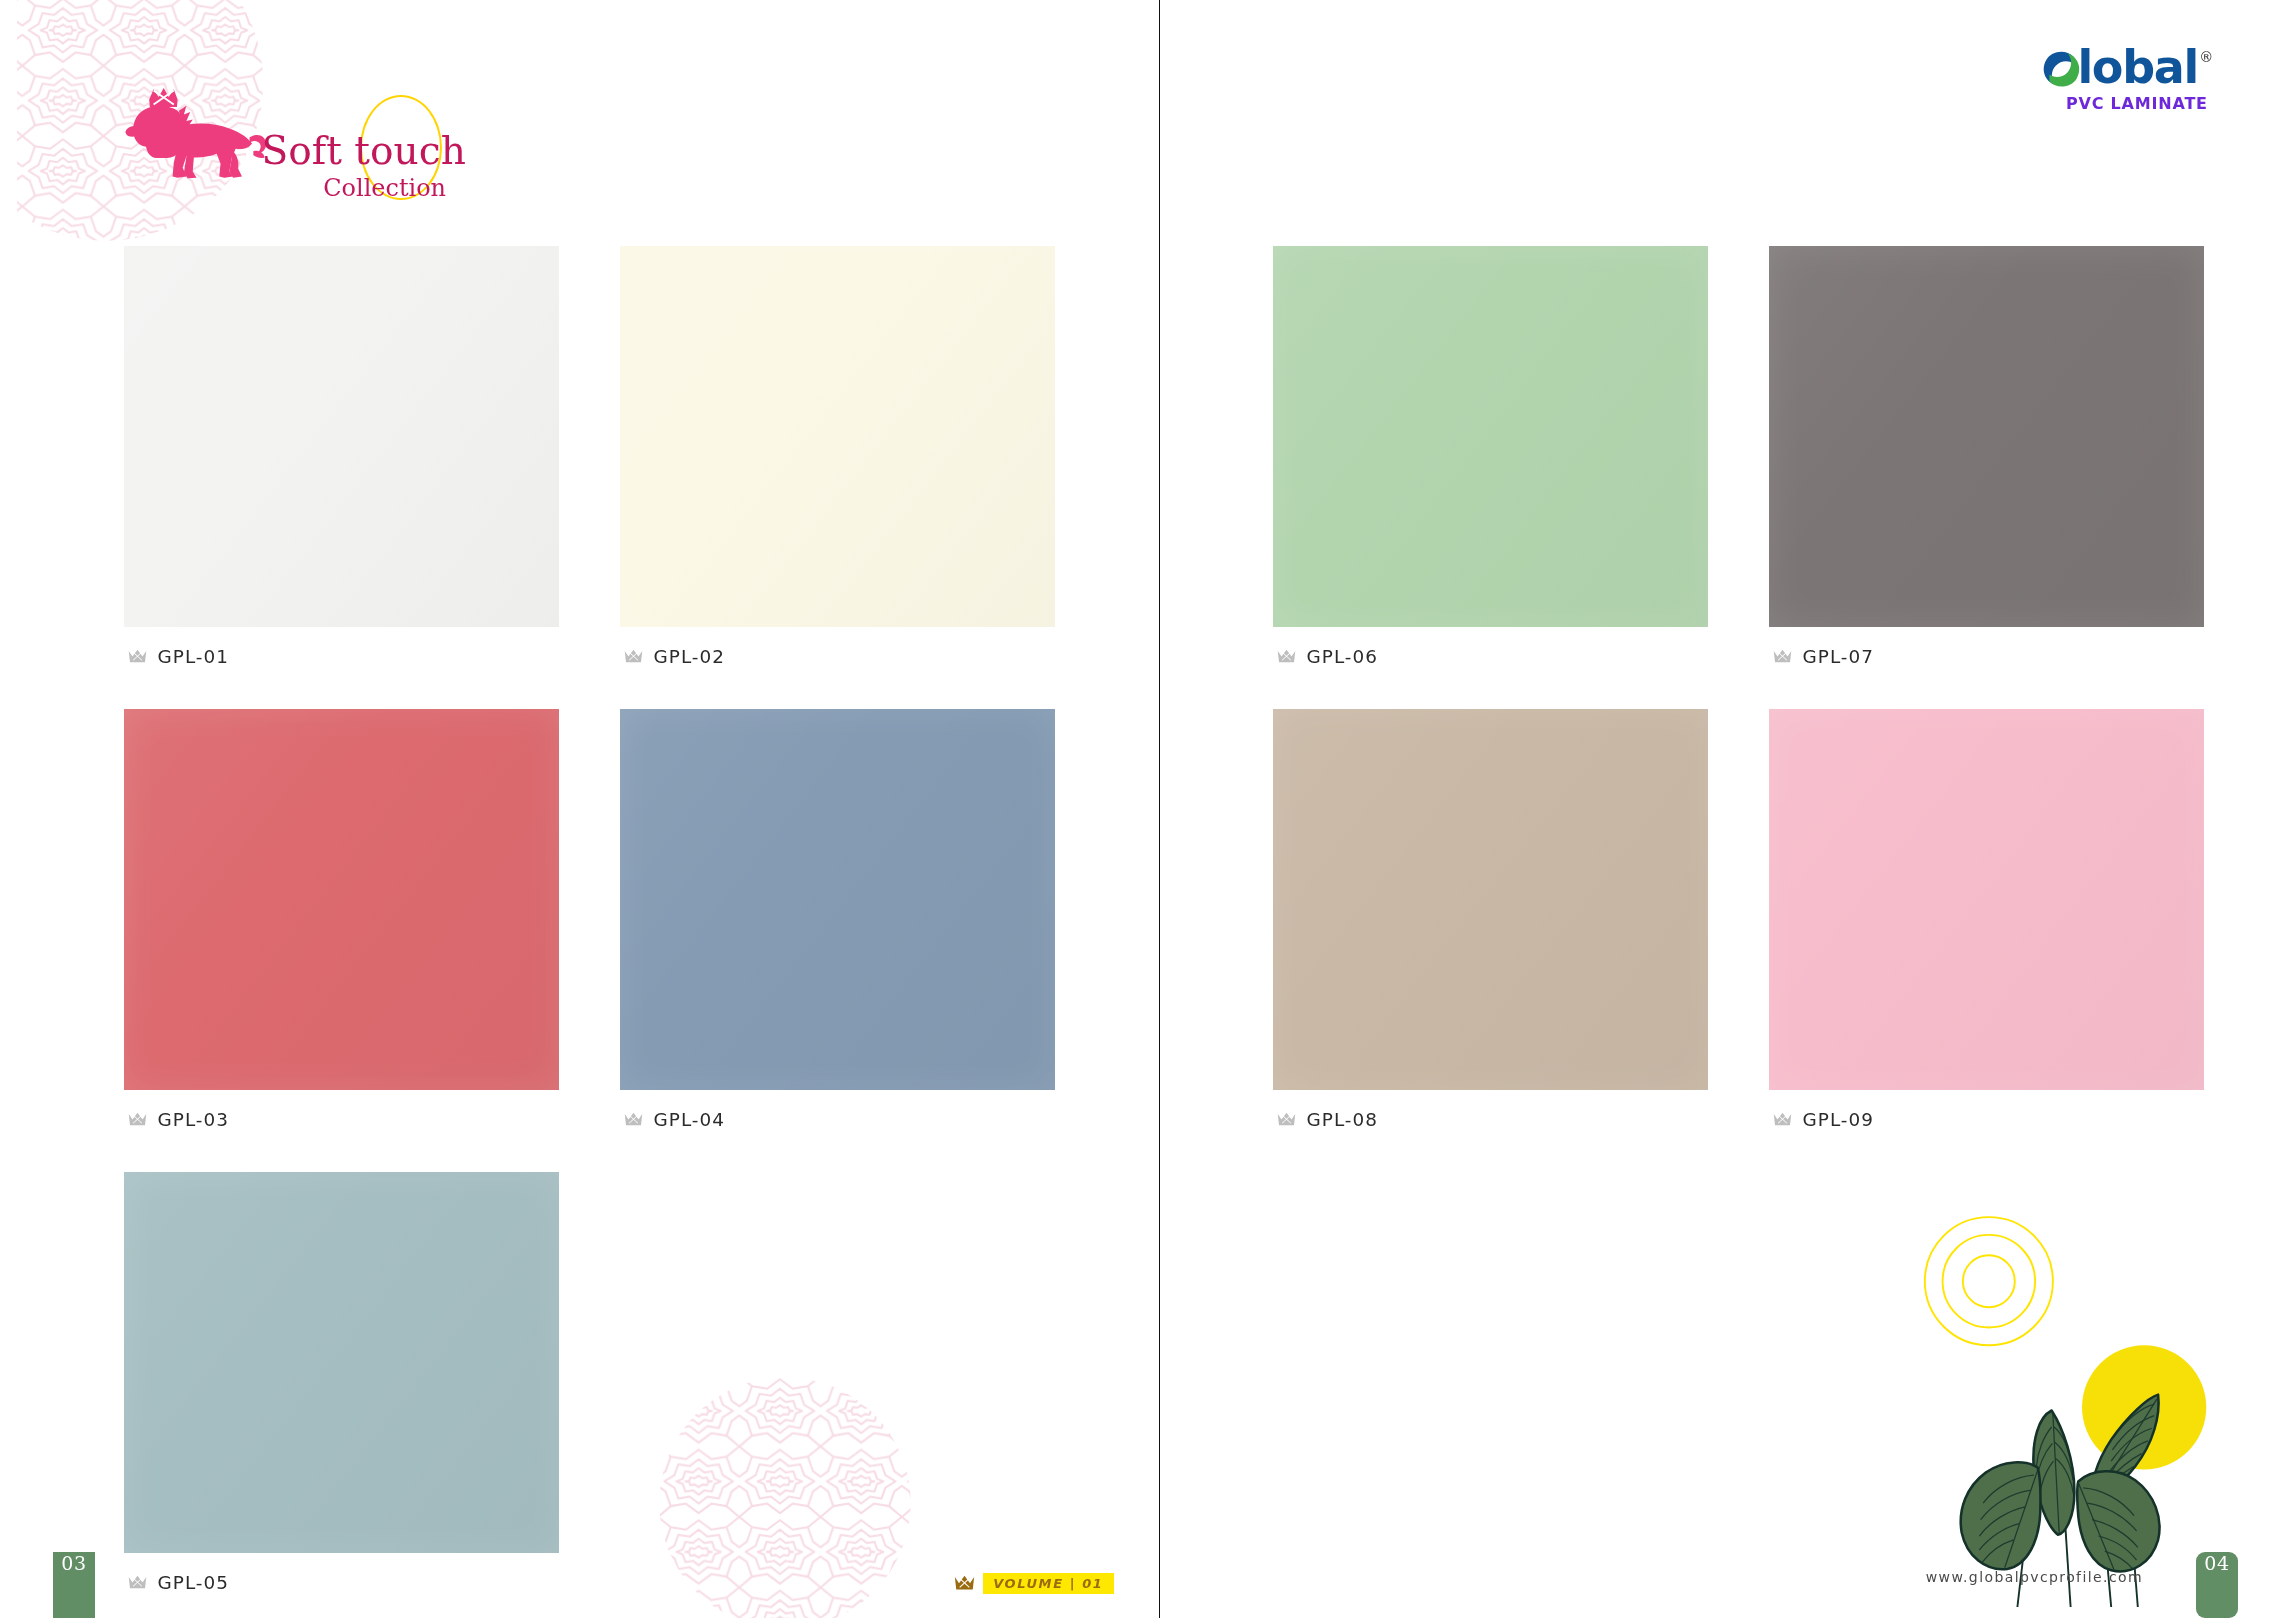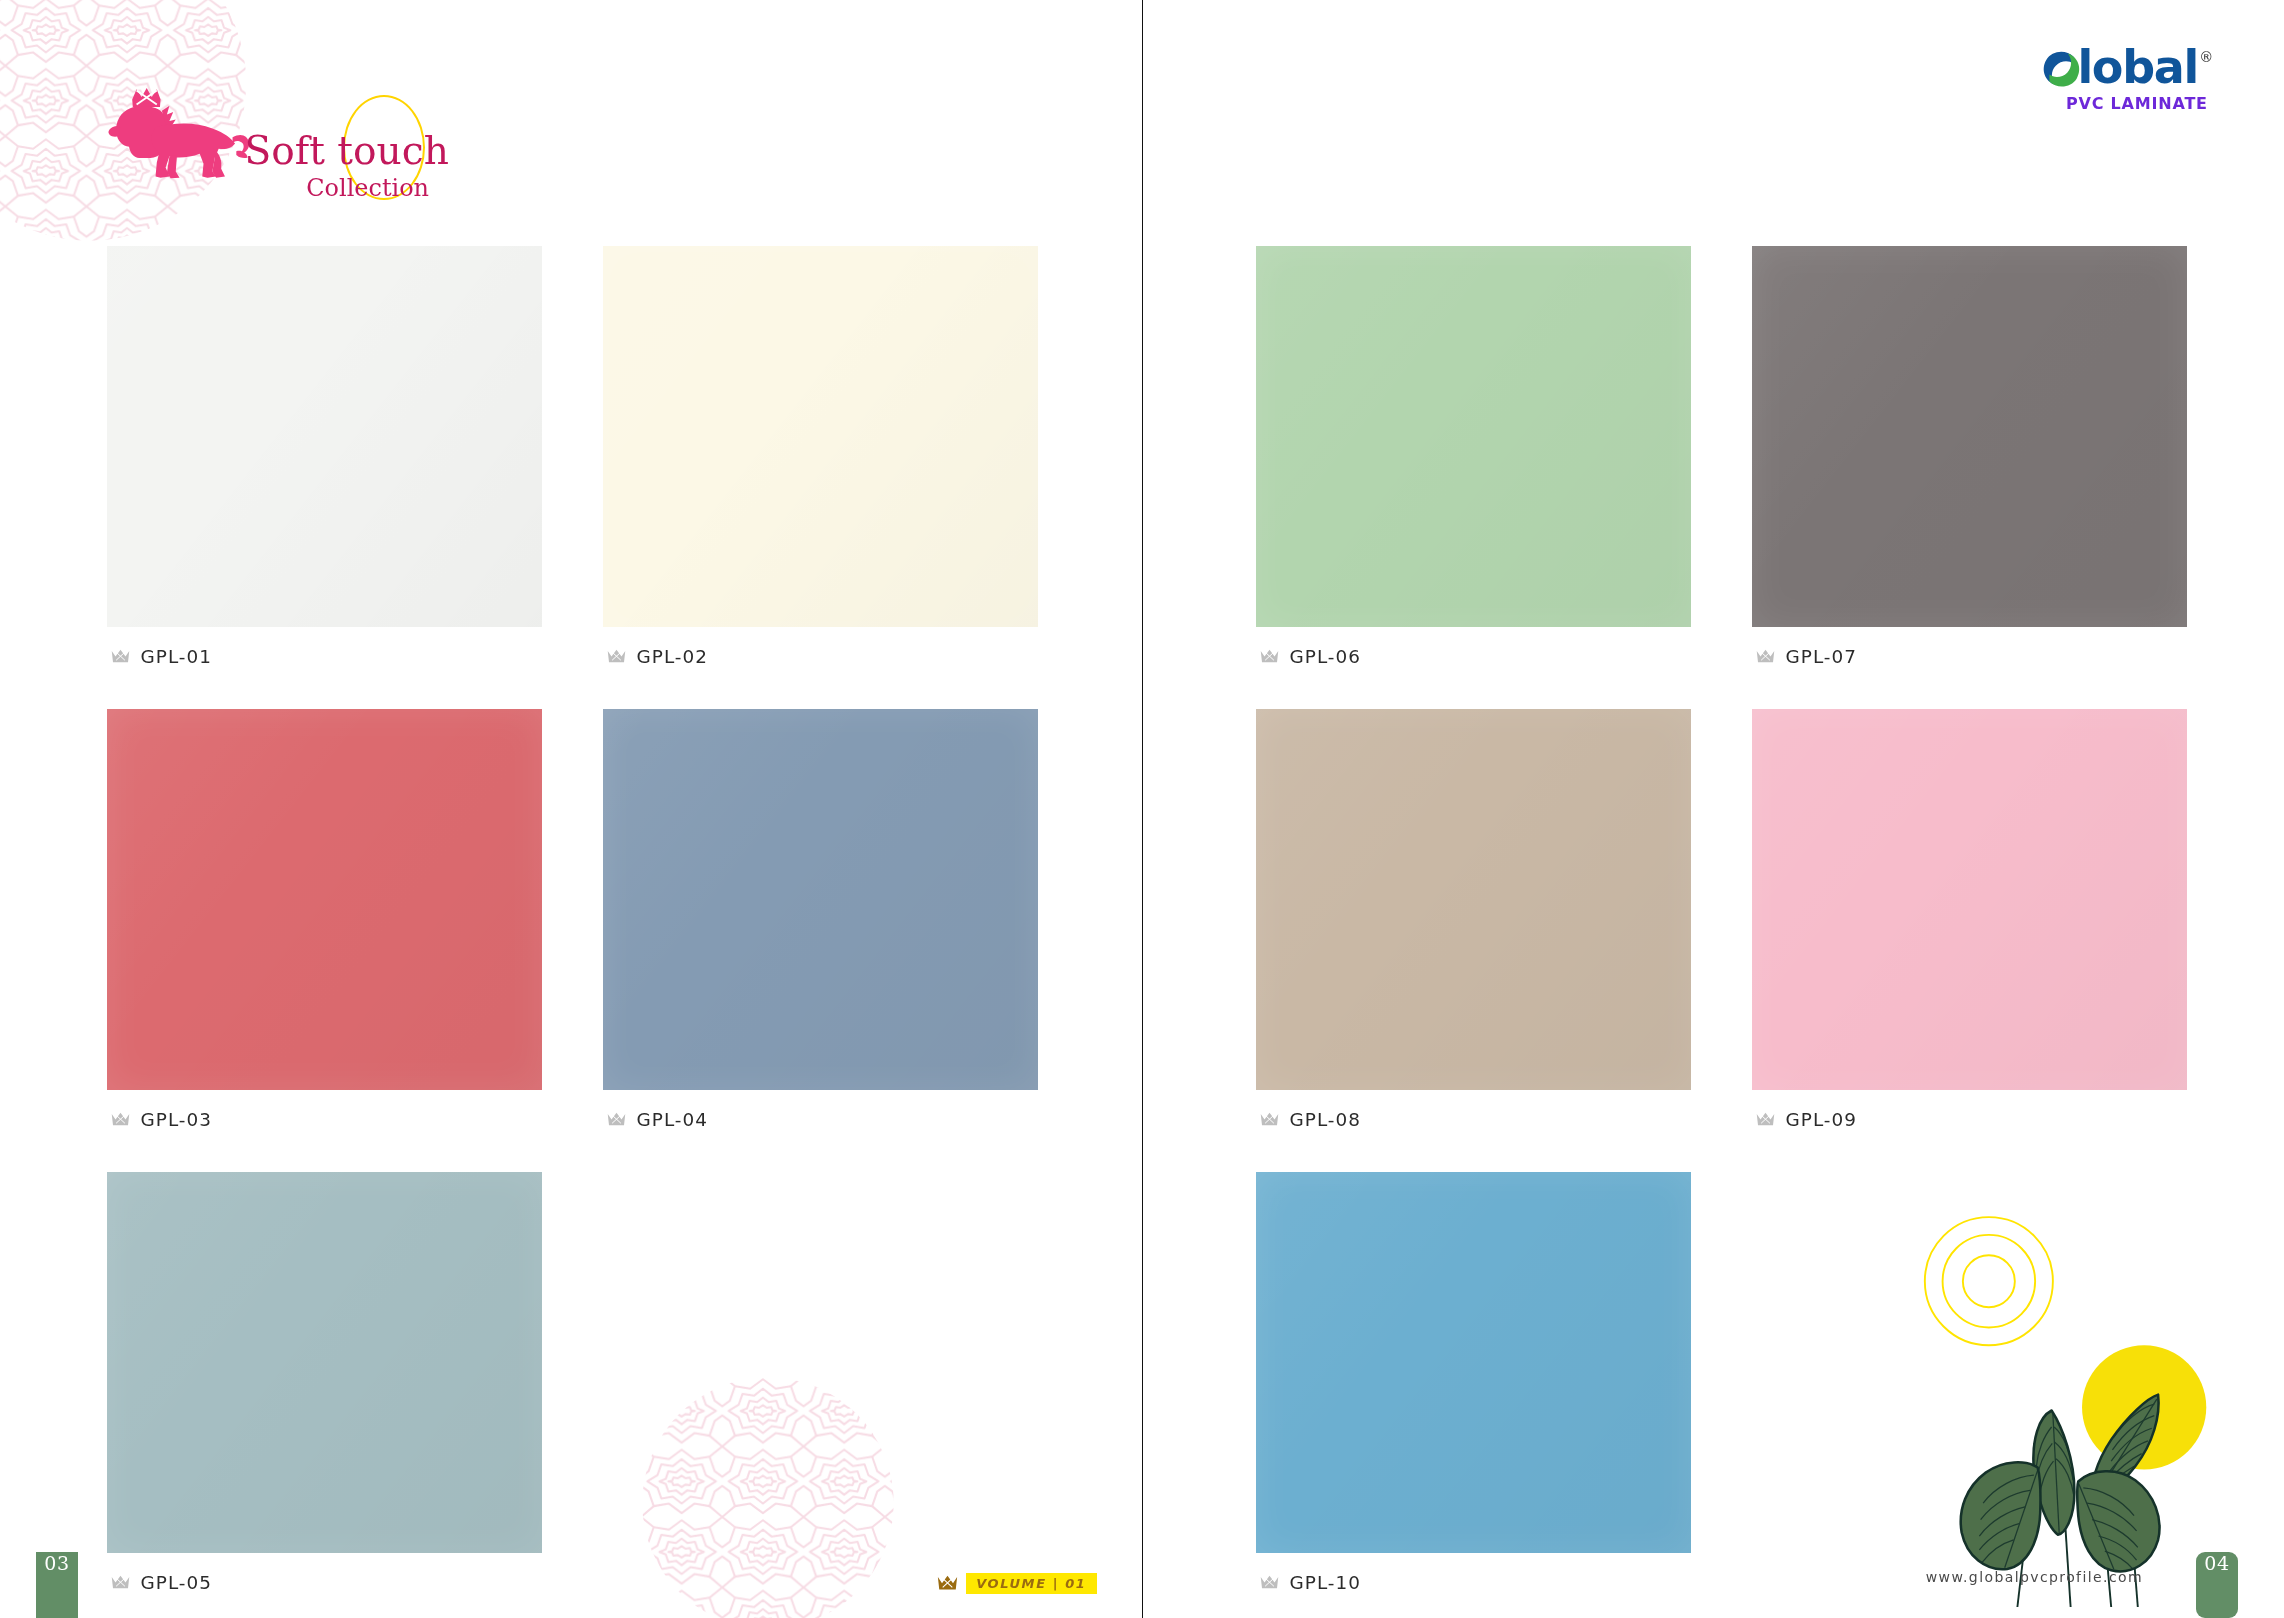--- a/index.html
+++ b/index.html
@@ -6,21 +6,21 @@
   html,body { background:#ffffff; }
   body {
     width:2284px; height:1618px;
     font-family:"Liberation Sans", sans-serif;
     position:relative; overflow:hidden;
     background:#ffffff;
   }
 
   
   #spread { position:absolute; inset:0; display:flex; }
-  .page { position:relative; height:1618px; background:#ffffff; overflow:hidden; }
+  .page { position:relative; height:1618px; background:#ffffff; overflow:hidden;margin-left:17px; }
   #page-left  { width:1142px; }
   #page-right { width:1142px; border-left:1.9px solid #111111; }
 
   
   #brand-header { position:absolute; left:0; top:16px; width:457px; height:216px; }
 
   .mandala-wrap { position:absolute; pointer-events:none; }
   #mandala-top { left:-76px; top:-75px; width:330px; height:317px; opacity:.62; }
   #mandala-bottom { left:641px; top:1376px; width:254px; height:254px; opacity:.62; }
 
@@ -318,30 +318,20 @@
         <div class="swatch-chip" style="background:#F7BCCB;"></div>
         <div class="swatch-meta">
           <svg class="crown-icon" viewBox="0 0 30 24">
             <path d="M1 3 L7 12 L15 1 L23 12 L29 3 L27 21 L3 21 Z" fill="#BEBEBE"></path>
             <path d="M8 5 L22 18 M22 5 L8 18" stroke="#ffffff" stroke-width="1.6" fill="none"></path>
           </svg>
           <span class="swatch-code">GPL-09</span>
         </div>
       </div>
 
-      <div class="swatch-cell">
-        <div class="swatch-chip" style="background:#6CAFD0;"></div>
-        <div class="swatch-meta">
-          <svg class="crown-icon" viewBox="0 0 30 24">
-            <path d="M1 3 L7 12 L15 1 L23 12 L29 3 L27 21 L3 21 Z" fill="#BEBEBE"></path>
-            <path d="M8 5 L22 18 M22 5 L8 18" stroke="#ffffff" stroke-width="1.6" fill="none"></path>
-          </svg>
-          <span class="swatch-code">GPL-10</span>
-        </div>
-      </div>
     </div>
 
     <div id="botanical">
       <svg width="355" height="393" viewBox="0 0 560 620">
 
         <g fill="none" stroke="#FFE400" stroke-width="3">
           <circle cx="137" cy="106" r="101"></circle>
           <circle cx="137" cy="106" r="73"></circle>
           <circle cx="137" cy="106" r="41"></circle>
         </g>

